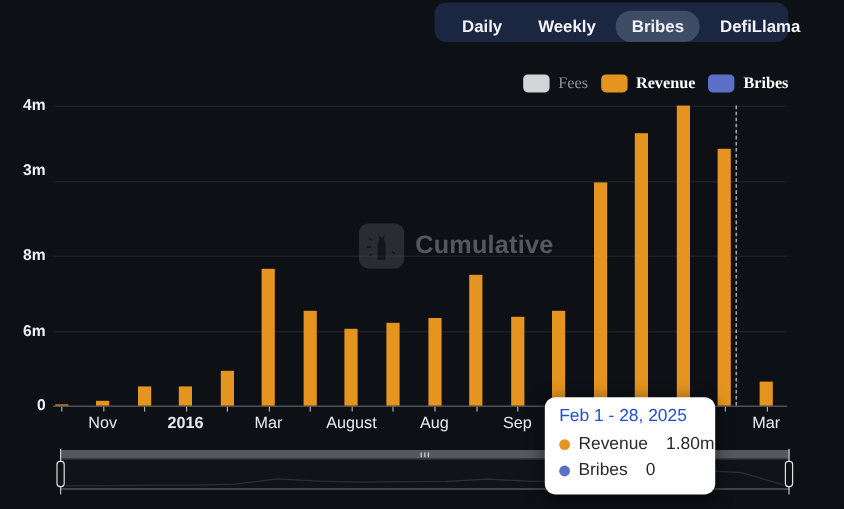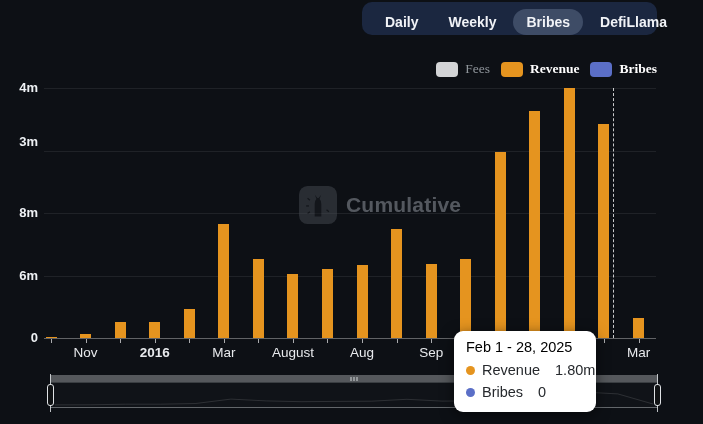--- a/index.html
+++ b/index.html
@@ -49,21 +49,21 @@
   .slider-grip span{display:block;width:1px;height:4px;background:#d2d5d8;}
   .slider-frame{position:absolute;left:6px;top:8px;width:608px;height:26px;
                 border:1px solid #3a3e42;border-bottom-color:#63676b;background:rgba(255,255,255,0.015);}
   .slider-endline{position:absolute;top:0;width:1px;height:38px;background:rgba(220,223,226,0.85);}
   .slider-handle{position:absolute;top:10px;width:7px;height:22px;border-radius:3px;background:#101214;
                  border:1.5px solid #dfe2e5;cursor:ew-resize;}
 
   
   .tooltip{position:absolute;left:454px;top:331px;width:142px;background:#ffffff;border-radius:9px;
            padding:8px 12px 9px 12px;box-shadow:0 3px 14px rgba(0,0,0,0.55);z-index:10;}
-  .tt-title{font-size:14.5px;color:#000000;margin-bottom:4px;}
+  .tt-title{font-size:14.5px;color:#1d4ed8;margin-bottom:4px;}
   .tt-row{display:flex;align-items:center;gap:7px;font-size:14.5px;color:#26292d;line-height:22px;}
   .tt-dot{width:9px;height:9px;border-radius:50%;flex:0 0 auto;}
   .tt-value{margin-left:8px;}
 </style>
 </head>
 <body>
 
 <div class="stage">
 
   <div class="tabbar">

